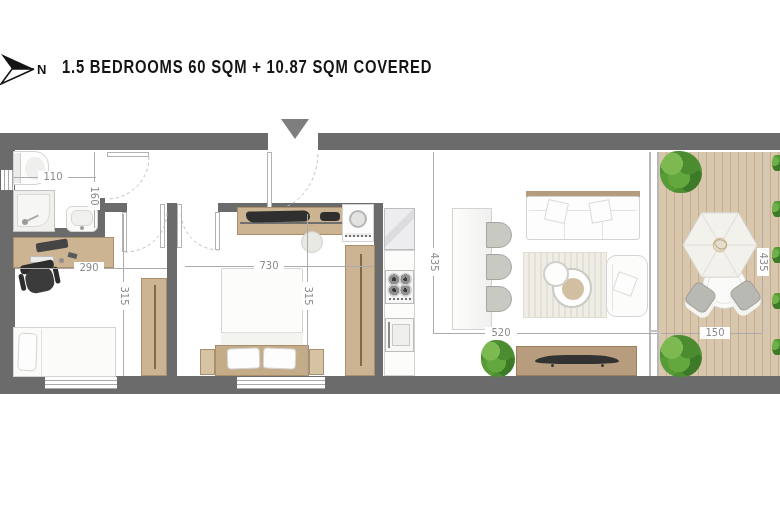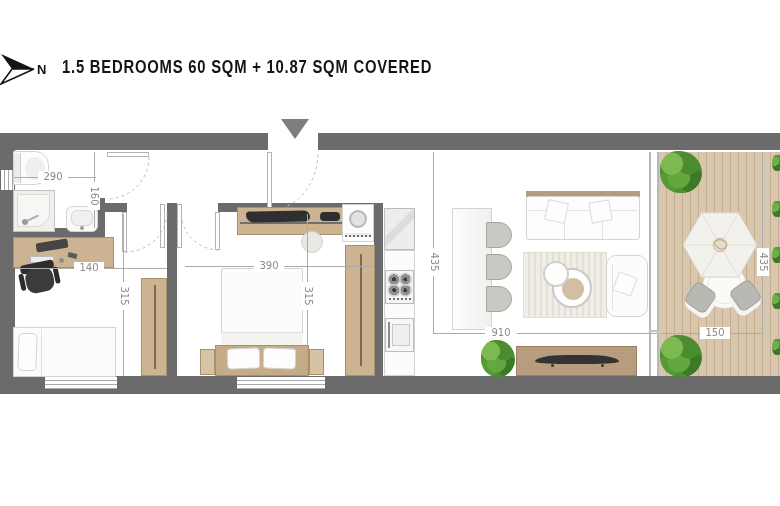--- a/index.html
+++ b/index.html
@@ -222,24 +222,24 @@
   <div class="abs dimline" style="left:94px;top:152px;width:1px;height:76px"></div>
   <div class="abs dimline" style="left:15px;top:268px;width:152px;height:1px"></div>
   <div class="abs dimline" style="left:123px;top:214px;width:1px;height:162px"></div>
   <div class="abs dimline" style="left:185px;top:266px;width:189px;height:1px"></div>
   <div class="abs dimline" style="left:307px;top:214px;width:1px;height:162px"></div>
   <div class="abs dimline" style="left:433px;top:152px;width:1px;height:181px"></div>
   <div class="abs dimline" style="left:433px;top:333px;width:224px;height:1px"></div>
   <div class="abs dimline" style="left:762px;top:152px;width:1px;height:181px"></div>
   <div class="abs dimline" style="left:661px;top:333px;width:101px;height:1px"></div>
 
-  <div class="dimlabel" style="left:38px;top:171px;width:28px;">290</div>
+  <div class="dimlabel" style="left:38px;top:171px;width:28px;">110</div>
   <div class="dimlabel vrot" style="left:80px;top:190px;width:26px;">160</div>
-  <div class="dimlabel" style="left:74px;top:262px;width:28px;">140</div>
+  <div class="dimlabel" style="left:74px;top:262px;width:28px;">290</div>
   <div class="dimlabel vrot" style="left:110px;top:290px;width:26px;">315</div>
-  <div class="dimlabel" style="left:254px;top:260px;width:28px;">390</div>
+  <div class="dimlabel" style="left:254px;top:260px;width:28px;">730</div>
   <div class="dimlabel vrot" style="left:294px;top:290px;width:26px;">315</div>
   <div class="dimlabel vrot" style="left:420px;top:256px;width:26px;">435</div>
-  <div class="dimlabel" style="left:485px;top:327px;width:30px;">910</div>
+  <div class="dimlabel" style="left:485px;top:327px;width:30px;">520</div>
   <div class="dimlabel vrot" style="left:749px;top:256px;width:26px;">435</div>
   <div class="dimlabel" style="left:700px;top:327px;width:28px;">150</div>
 
 </div>
 
 </body></html>

